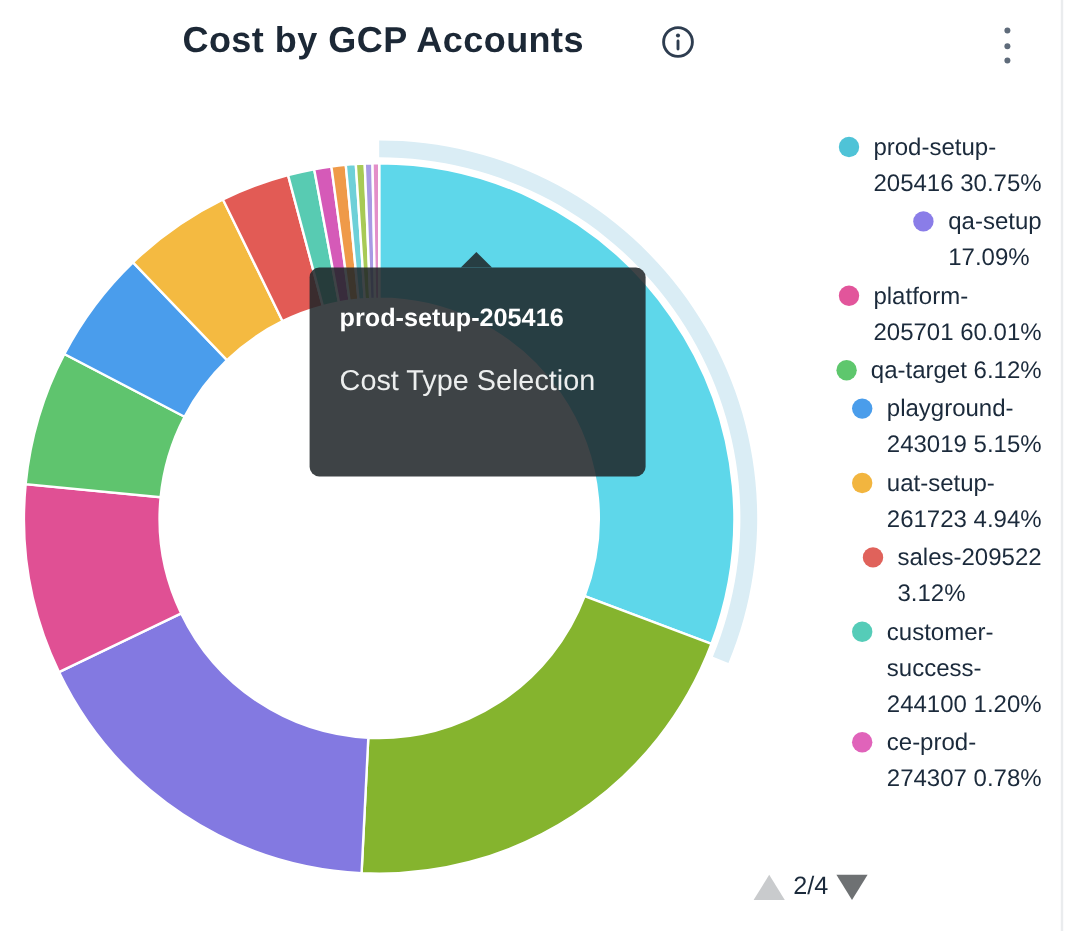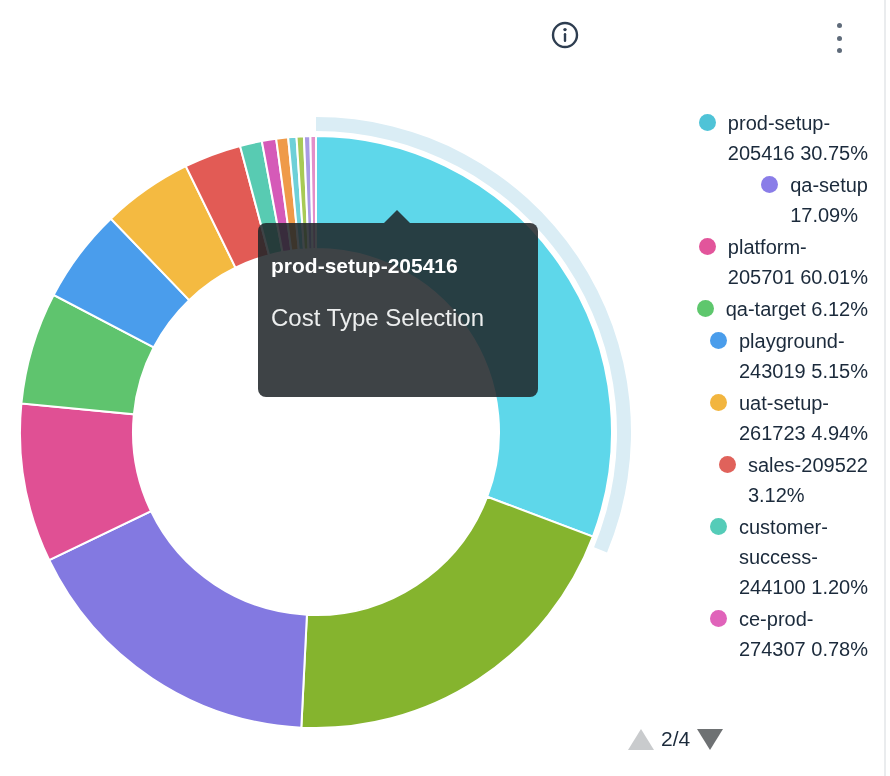--- a/index.html
+++ b/index.html
@@ -22,21 +22,21 @@
   .kebab{position:absolute;left:832px;top:22px;width:14px;height:30px;cursor:pointer;
          display:flex;flex-direction:column;align-items:center;justify-content:space-between;padding:1px 0;}
   .kebab i{width:5px;height:5px;border-radius:50%;background:#5f6b7a;display:block;}
   
   .chart-svg{position:absolute;left:0;top:0;width:890px;height:776px;z-index:1;}
   
   .tooltip{
     position:absolute;left:258px;top:223px;width:280px;height:174px;
     background:rgba(30,36,40,0.86);
     border-radius:8px;z-index:5;
-    box-sizing:border-box;padding:30px 13px;
+    box-sizing:border-box;padding:30px 25px;
     color:#ffffff;
   }
   .tooltip::before{
     content:'';position:absolute;top:-13px;left:126px;width:0;height:0;
     border-left:13px solid transparent;border-right:13px solid transparent;
     border-bottom:13px solid rgba(30,36,40,0.86);
   }
   .tooltip .tt-title{font-size:21px;font-weight:700;line-height:26px;margin:0 0 24px 0;}
   .tooltip .tt-label{font-size:24px;font-weight:400;line-height:30px;color:#eceeee;margin:0;}
   .tooltip .tt-value{font-size:21px;font-weight:700;line-height:30px;margin:0;}
@@ -54,20 +54,21 @@
           border-bottom:21px solid #c9cbcd;cursor:default;}
   .tri-down{width:0;height:0;border-left:13px solid transparent;border-right:13px solid transparent;
           border-top:21px solid #6e7173;cursor:pointer;}
   .pager-label{font-size:21px;color:#1b2a3b;margin:0 7px;line-height:28px;}
 </style>
 </head>
 <body>
 
 <div id="card">
 
+  <h1 class="title">Cost by GCP Accounts</h1>
 
   <svg class="info-icon" viewBox="0 0 28 28">
     <circle cx="14" cy="14" r="12" fill="none" stroke="#2e3d50" stroke-width="2.4"></circle>
     <circle cx="14" cy="8.6" r="1.7" fill="#2e3d50"></circle>
     <rect x="12.8" y="12" width="2.4" height="9" rx="1.2" fill="#2e3d50"></rect>
   </svg>
 
   <div class="kebab">
     <i></i>
     <i></i>

